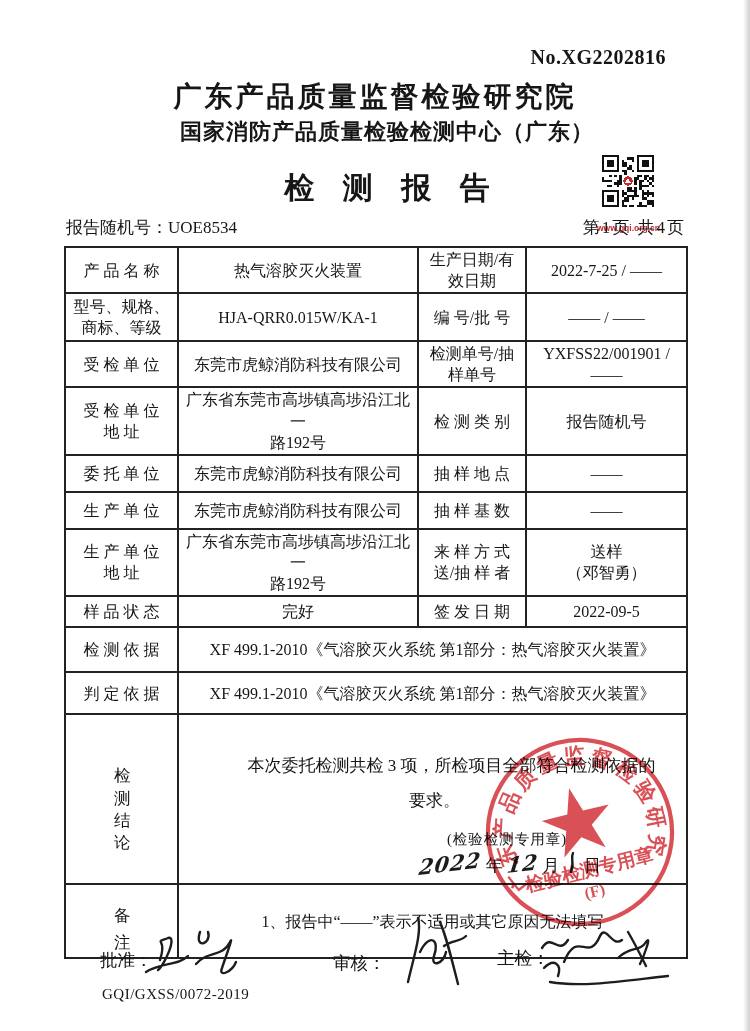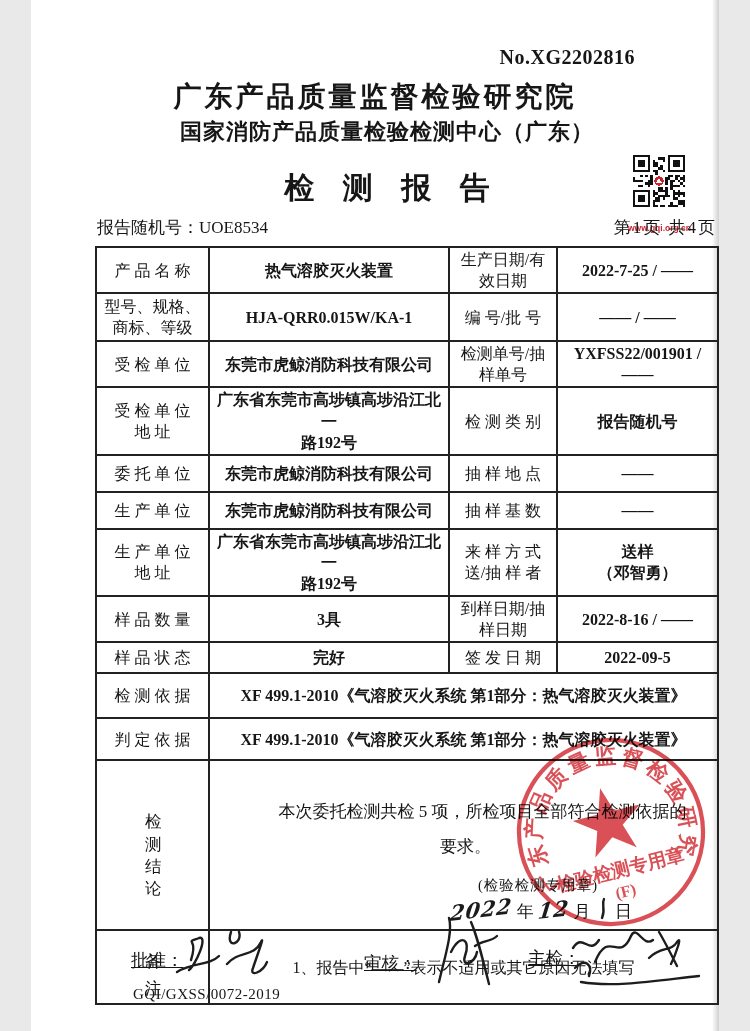--- a/index.html
+++ b/index.html
@@ -1,52 +1,52 @@
 <!DOCTYPE html>
 <html><head>
 <meta charset="utf-8">
 <style>
   html,body{margin:0;padding:0;background:#e9e9e9;}
-  .page{position:relative;width:688px;height:1031px;background:#ffffff;overflow:hidden;
+  .page{position:relative;width:750px;height:1031px;background:#ffffff;overflow:hidden;
         font-family:"Liberation Serif","DejaVu Serif",serif;color:#161616;margin:0 auto;}
   .scan-edge{position:absolute;right:0;top:0;width:7px;height:100%;
         background:linear-gradient(to right,rgba(255,255,255,0),rgba(120,120,120,.35));}
   
   .report-no{position:absolute;top:46px;right:84px;font-size:20px;font-weight:bold;letter-spacing:.5px;}
   .org-name{position:absolute;top:78px;left:0;width:100%;text-align:center;font-size:28px;font-weight:bold;letter-spacing:3px;}
   .center-name{position:absolute;top:117px;left:0;width:100%;text-align:center;font-size:22px;font-weight:bold;letter-spacing:1px;padding-left:12px;}
   .doc-title{position:absolute;top:168px;left:0;width:100%;text-align:center;font-size:30px;font-weight:bold;
              letter-spacing:.95em;text-indent:.95em;padding-left:12px;}
   .qr-wrap{position:absolute;left:597px;top:155px;width:62px;text-align:center;}
   .qr-url{margin-top:12px;font-family:"Liberation Sans",sans-serif;font-size:8.5px;font-weight:bold;color:#c4272e;white-space:nowrap;}
   .meta-line{position:absolute;top:216px;left:66px;width:620px;font-size:17px;text-align:center;}
   .meta-left{float:left;}
   .meta-right{float:right;letter-spacing:2px;}
   
   table.main{position:absolute;left:64px;top:246px;width:622px;border-collapse:collapse;table-layout:fixed;}
   table.main td{border:2px solid #222;padding:1px 4px;font-size:16px;line-height:1.32;
                 text-align:center;vertical-align:middle;white-space:pre-line;overflow:hidden;}
   td.lbl{font-weight:500;}
-  td.val{font-weight:700;}
+  td.val{font-weight:400;}
   td.basis-val{text-align:left;padding-left:14px;}
   td.concl{position:relative;text-align:left;vertical-align:top;}
   .concl-text{padding:12px 22px 0 26px;text-indent:2em;font-size:17px;line-height:2.05;}
   .seal-note{position:absolute;left:268px;bottom:34px;font-size:14.5px;letter-spacing:1px;}
   .date-line{position:absolute;left:240px;bottom:6px;font-size:17px;white-space:nowrap;}
   .hw{font-family:"DejaVu Serif",serif;font-style:italic;font-weight:bold;display:inline-block;
       transform:rotate(-7deg) skewX(-14deg);font-size:21px;color:#1b1b1b;letter-spacing:1px;}
   .vtext{writing-mode:vertical-lr;letter-spacing:1.35em;display:inline-block;line-height:1;
          font-size:16.5px;padding-top:.2em;}
   .vtext2{writing-mode:vertical-lr;letter-spacing:1.6em;display:inline-block;line-height:1;
          font-size:16.5px;padding-top:.2em;}
   td.remark-val{text-align:left;padding-left:20px;font-size:16px;}
   
   .stamp{position:absolute;left:482px;top:734px;width:196px;height:196px;
          transform:rotate(-14deg);opacity:.88;mix-blend-mode:multiply;pointer-events:none;}
-  .sig-label{position:absolute;font-size:17.5px;font-weight:500;text-decoration:underline;}
+  .sig-label{position:absolute;font-size:17.5px;font-weight:500;}
   .doc-code{position:absolute;left:102px;top:986px;font-size:15px;letter-spacing:.5px;}
   svg .ink{stroke:#1d1d1d;stroke-width:2.4;fill:none;stroke-linecap:round;stroke-linejoin:round;}
 </style>
 </head>
 <body>
 
 <div class="page">
   <div class="scan-edge"></div>
 
   <div class="report-no">No.XG2202816</div>
@@ -240,45 +240,38 @@
     <tr style="height:46px">
       <td class="lbl">生 产 单 位
 地 址</td>
       <td class="val">广东省东莞市高埗镇高埗沿江北一
 路192号</td>
       <td class="lbl">来 样 方 式
 送/抽 样 者</td>
       <td class="val">送样
 （邓智勇）</td>
     </tr>
-    <tr style="height:43px">
-      <td class="lbl">样 品 数 量</td>
-      <td class="val">3具</td>
-      <td class="lbl">到样日期/抽
-样日期</td>
-      <td class="val">2022-8-16 / ——</td>
-    </tr>
     <tr style="height:31px">
       <td class="lbl">样 品 状 态</td>
       <td class="val">完好</td>
       <td class="lbl">签 发 日 期</td>
       <td class="val">2022-09-5</td>
     </tr>
     <tr style="height:45px">
       <td class="lbl">检 测 依 据</td>
       <td class="val basis-val" colspan="3">XF 499.1-2010《气溶胶灭火系统 第1部分：热气溶胶灭火装置》</td>
     </tr>
     <tr style="height:42px">
       <td class="lbl">判 定 依 据</td>
       <td class="val basis-val" colspan="3">XF 499.1-2010《气溶胶灭火系统 第1部分：热气溶胶灭火装置》</td>
     </tr>
     <tr style="height:152px">
       <td class="lbl"><span class="vtext">检测结论</span></td>
       <td class="concl" colspan="3">
-        <div class="concl-text">本次委托检测共检 5 项，所检项目全部符合检测依据的要求。</div>
+        <div class="concl-text">本次委托检测共检 3 项，所检项目全部符合检测依据的要求。</div>
         <div class="seal-note">(检验检测专用章)</div>
         <div class="date-line">
           <span class="hw">2022</span>
           <span>年</span>
           <span class="hw">12</span>
           <span>月</span>
           <svg width="16" height="24" viewBox="0 0 16 24" style="vertical-align:-4px">
                 <path class="ink" d="M9,2 C6,8 11,12 7,21"></path>
               </svg>
           <span>日</span>

